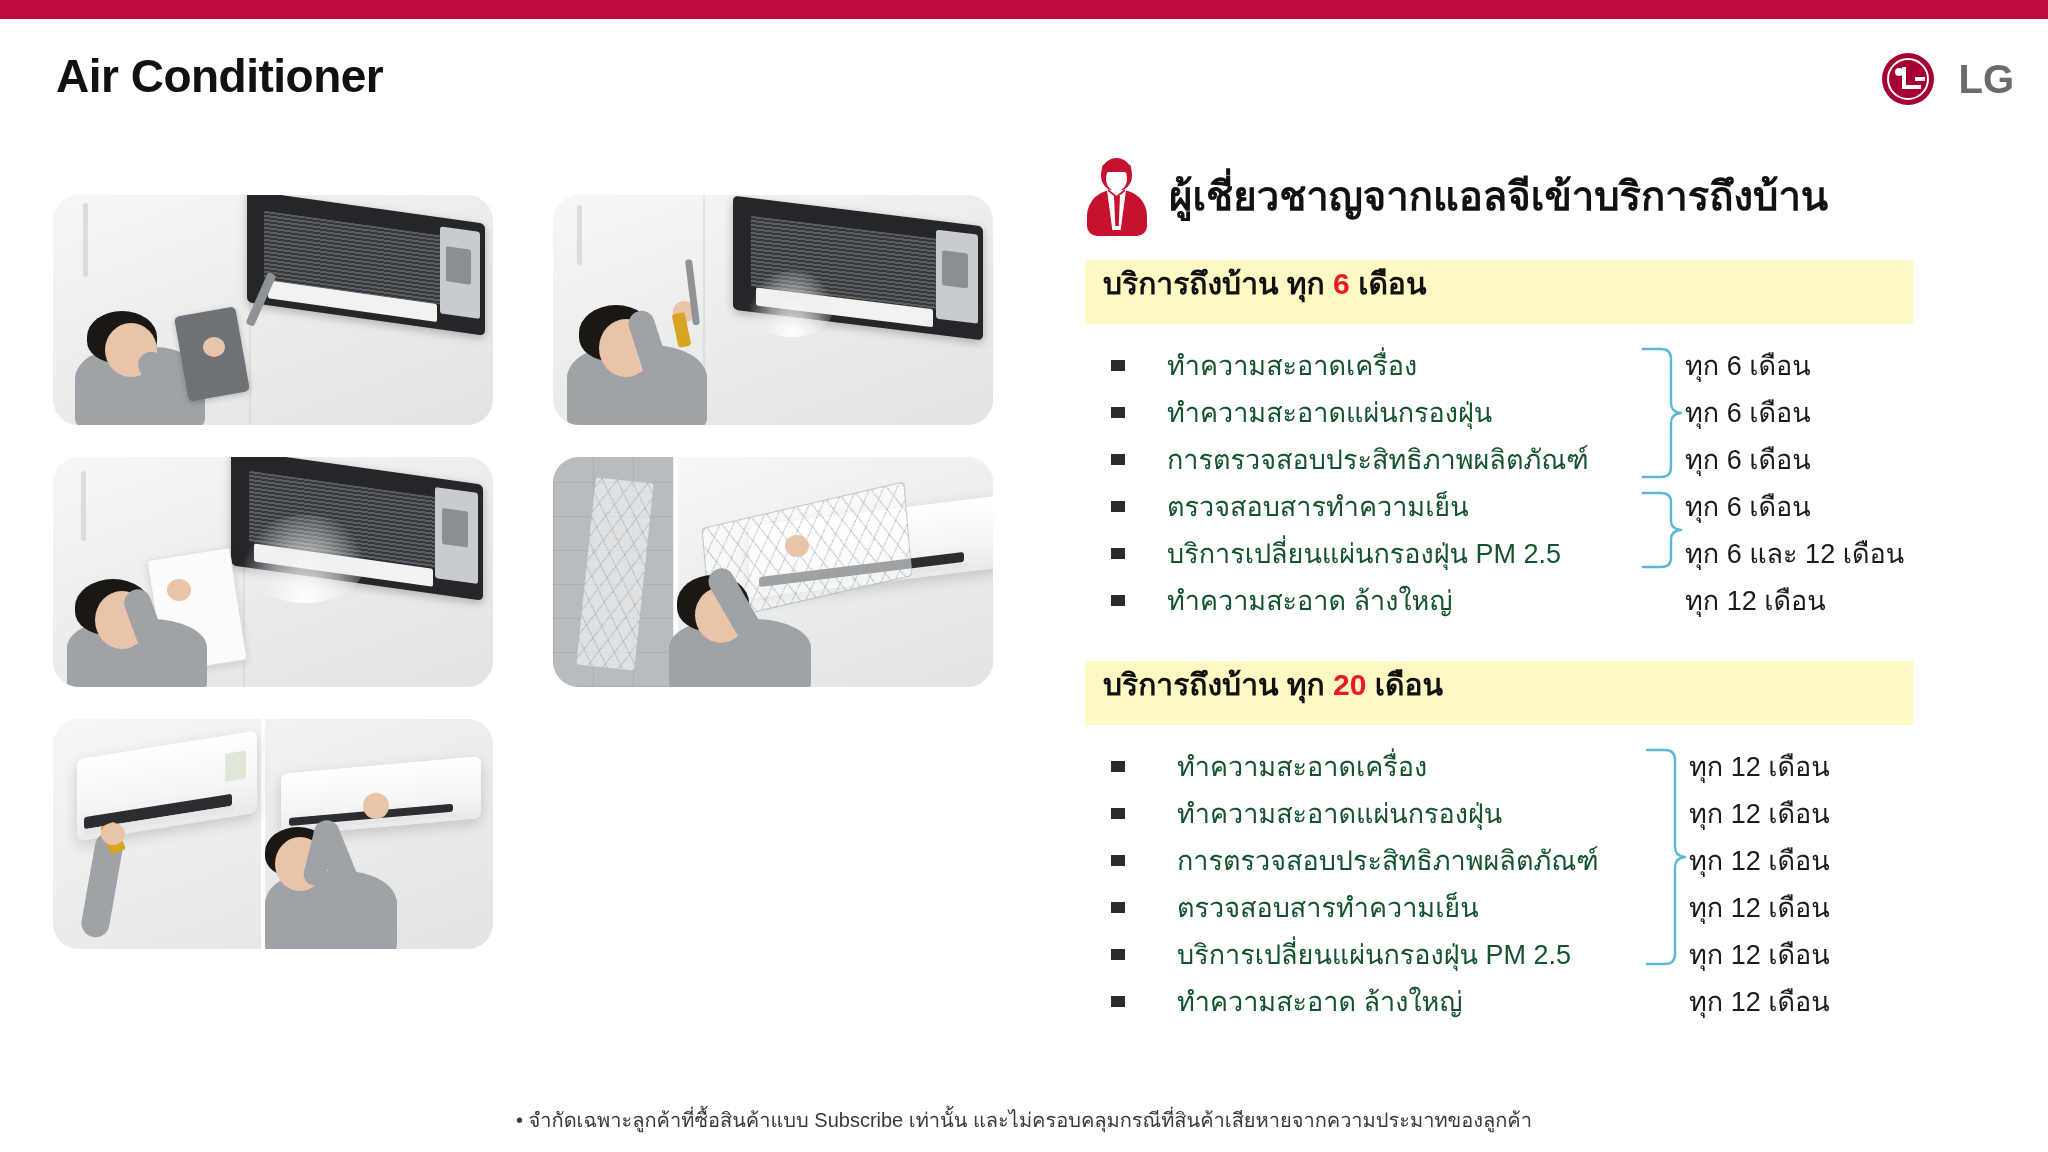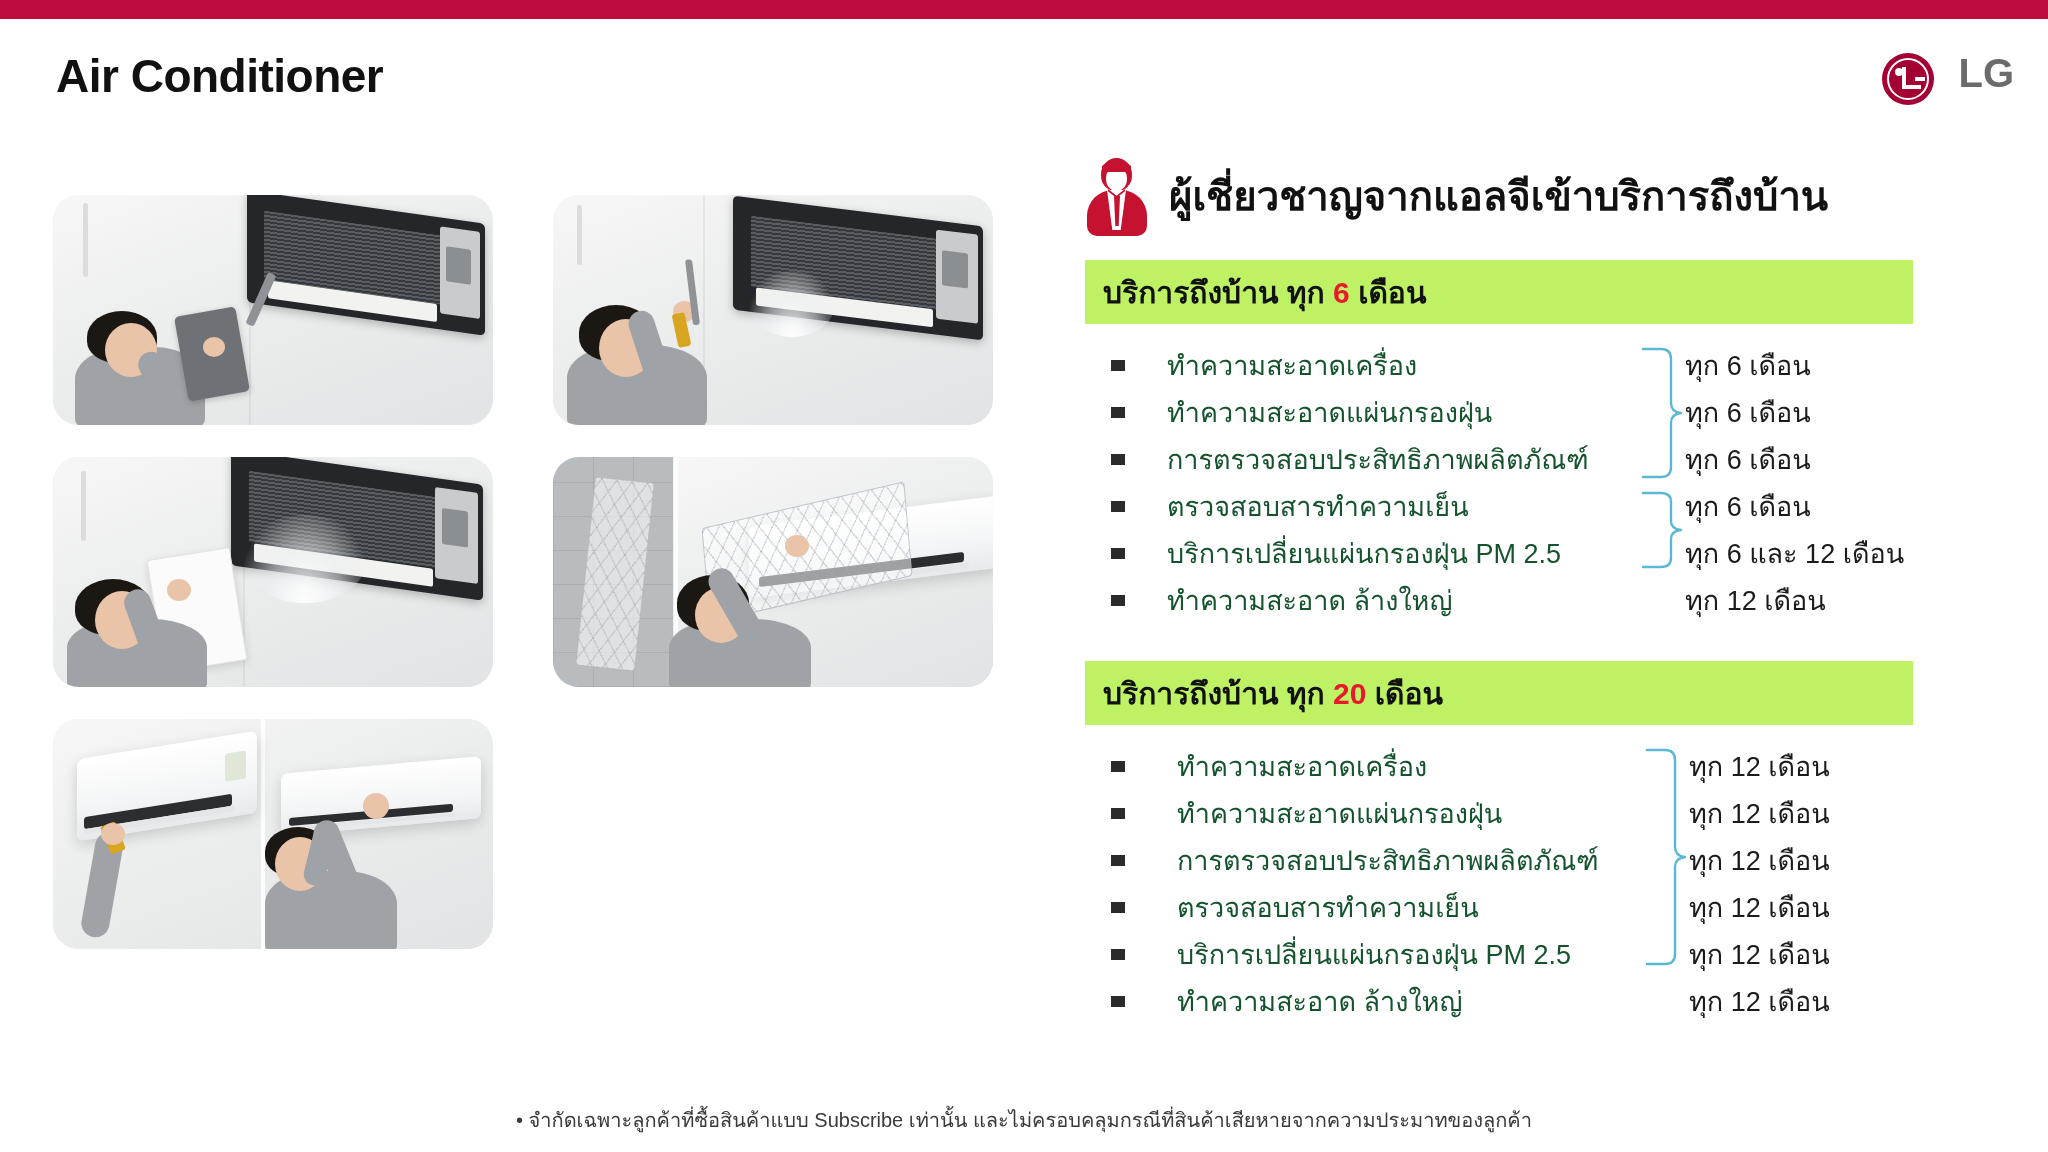--- a/index.html
+++ b/index.html
@@ -52,20 +52,21 @@
     color: #111111;
     white-space: nowrap;
   }
 
   
   .lg-logo {
     position: absolute;
     right: 34px;
     top: 34px;
     display: flex;
+    align-items: center;
     gap: 24px;
   }
   .lg-mark {
     width: 52px;
     height: 52px;
     position: relative;
   }
   .lg-mark .ring {
     position: absolute;
     inset: 0;
@@ -384,24 +385,23 @@
     font-size: 40px;
     font-weight: bold;
     color: #111111;
     white-space: nowrap;
   }
 
   .section {
     margin-top: 8px;
   }
   .section-header {
-    background: #bef264;
+    background: #fef9c3;
     height: 64px;
     display: flex;
-    align-items: center;
     padding-left: 18px;
     box-sizing: border-box;
     width: 828px;
   }
   .section-header .sh-text {
     font-size: 30px;
     font-weight: bold;
     color: #111111;
     white-space: nowrap;
   }

